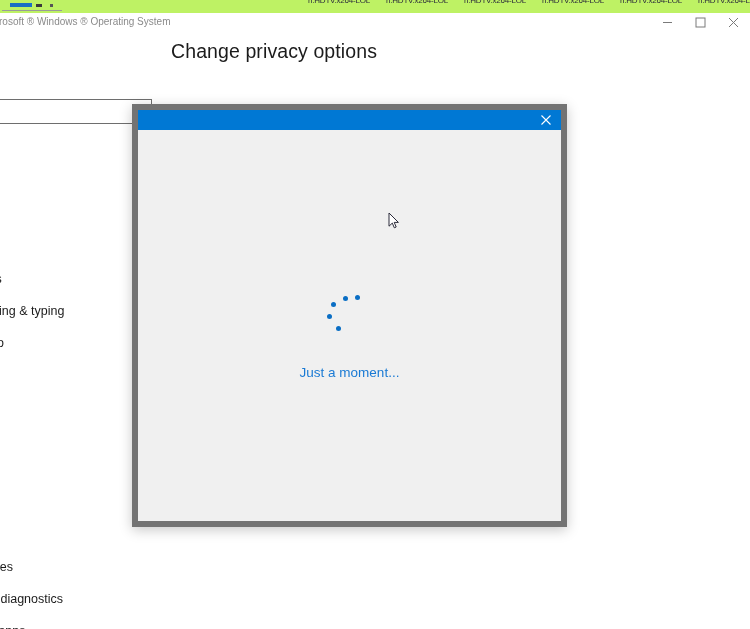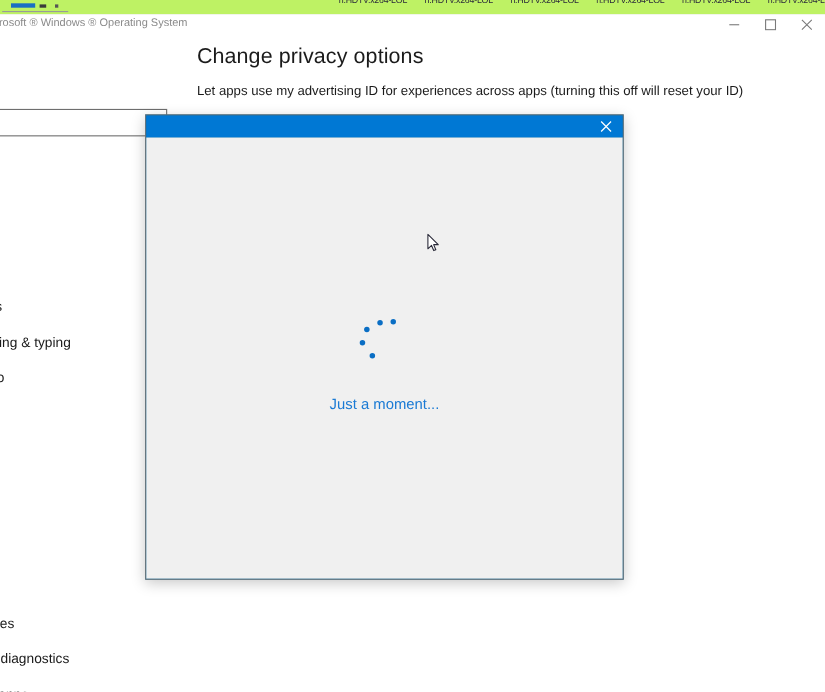--- a/index.html
+++ b/index.html
@@ -167,21 +167,21 @@
 
   
   .content {
     position: absolute;
     left: 160px; top: 0;
     width: 590px; height: 598px;
     background: #ffffff;
   }
   .page-title {
     position: absolute;
-    left: 19px; top: 9px;
+    left: 11px; top: 9px;
     font-size: 19.5px;
     font-weight: normal;
     color: #1b1b1b;
     white-space: nowrap;
     letter-spacing: 0.1px;
   }
   .privacy-desc {
     position: absolute;
     left: 19px; top: 44px;
     font-size: 12px;
@@ -195,22 +195,22 @@
     position: absolute;
     left: 132px; top: 104px;
     width: 435px; height: 423px;
     box-shadow: 0 3px 12px rgba(0,0,0,0.22);
     pointer-events: none;
   }
   .dialog {
     position: absolute;
     left: 132px; top: 104px;
     width: 435px; height: 423px;
-    background: #0369a1;
-    border: 1px solid #737373;
+    background: #a3a3a3;
+    border: 6px solid #737373;
     box-sizing: border-box;
   }
   .dialog-titlebar {
     position: absolute;
     left: 0; top: 0;
     width: 100%; height: 20px;
     background: #0078d4;
     display: flex;
     align-items: center;
     justify-content: flex-end;
@@ -361,21 +361,20 @@
           <span class="nav-label">lback &amp; diagnostics</span>
         </div>
       <div class="nav-item">
           <span class="nav-label">ground apps</span>
         </div>
     </div>
   </div>
 
   <div class="content">
     <div class="page-title">Change privacy options</div>
-    <div class="privacy-desc">Let apps use my advertising ID for experiences across apps (turning this off will reset your ID)</div>
   </div>
 
 </div>
 
 <div class="dialog-shadow"></div>
 <div class="dialog">
   <div class="dialog-titlebar">
     <div class="dialog-title"></div>
     <div class="dialog-close">
       <svg width="12" height="12" viewBox="0 0 12 12" aria-hidden="true">

